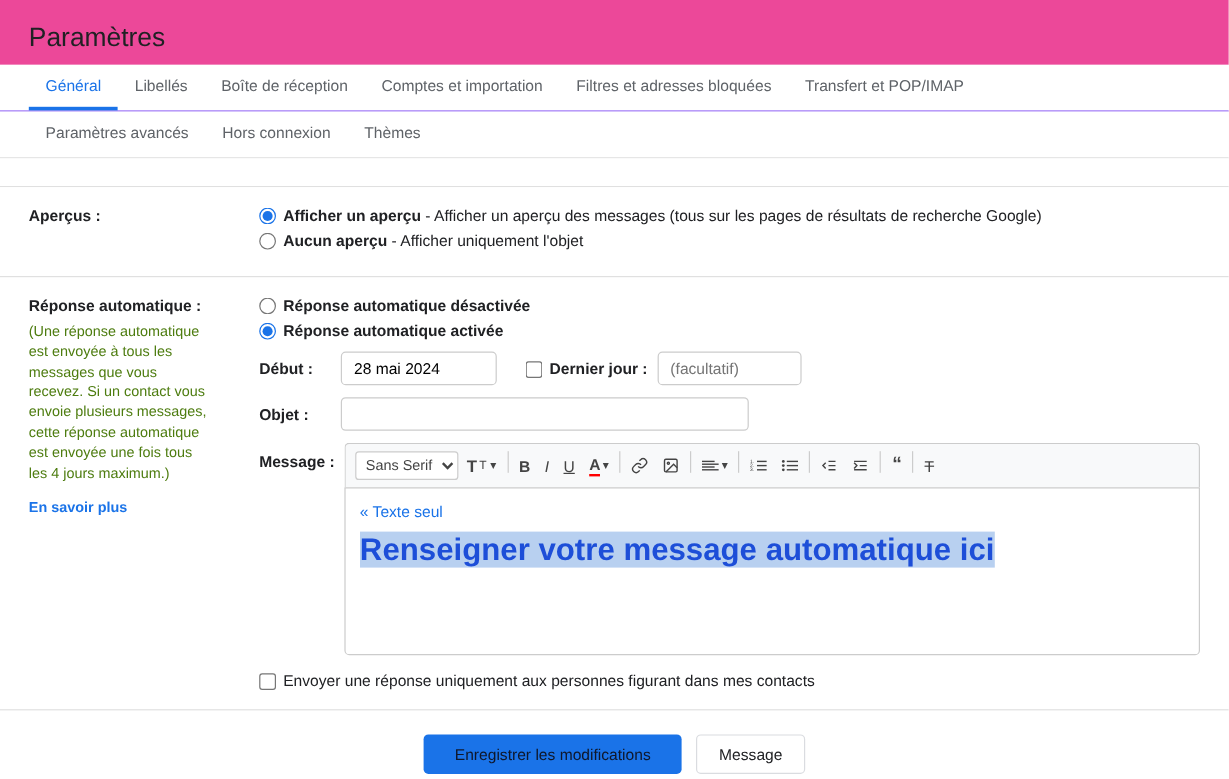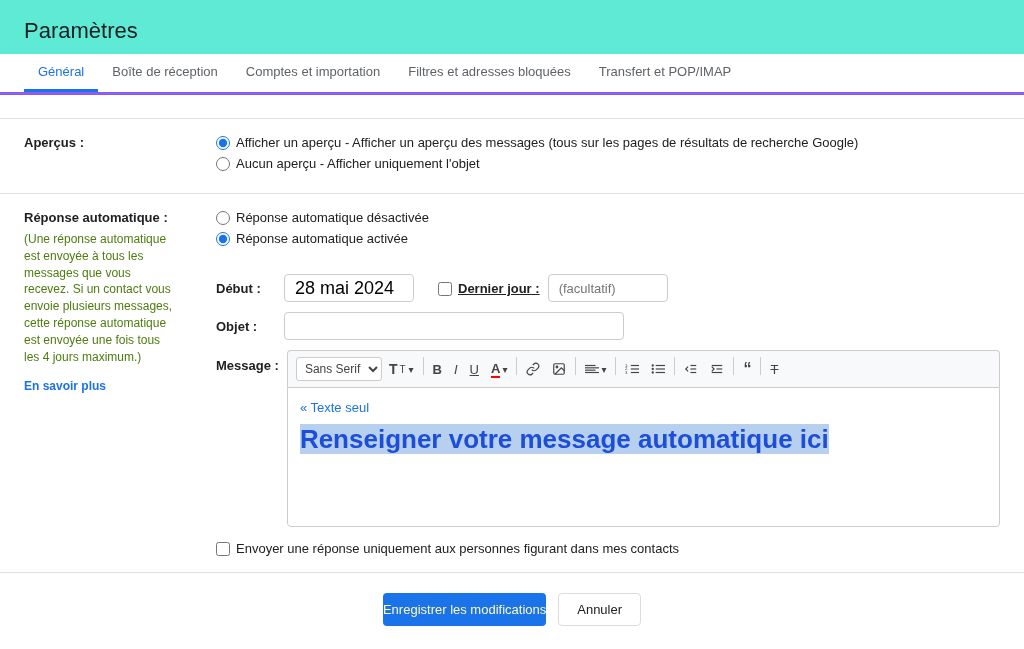--- a/index.html
+++ b/index.html
@@ -12,27 +12,27 @@
     .page-wrapper {
       background: #fff;
       min-height: 649px;
       padding: 0;
     }
     .page-title {
       font-size: 22px;
       font-weight: 400;
       color: #202124;
       padding: 18px 24px 10px 24px;
-      background: #5eead4;
+      background: #ec4899;
     }
     .tabs-row1 {
       display: flex;
       align-items: center;
       padding: 0 24px;
-      border-bottom: 3px solid #8b5cf6;
+      border-bottom: 1px solid #8b5cf6;
       background: #fff;
       gap: 0;
       text-align: center;
     }
     .tabs-row2 {
       display: flex;
       align-items: center;
       padding: 0 24px;
       border-bottom: 1px solid #e0e0e0;
       background: #fff;
@@ -95,50 +95,49 @@
       margin-bottom: 6px;
       font-size: 13px;
       gap: 6px;
     }
     .radio-row input[type="radio"] {
       accent-color: #1a73e8;
       width: 14px;
       height: 14px;
       flex-shrink: 0;
     }
-    .radio-label-bold { font-weight: 400; }
+    .radio-label-bold { font-weight: 700; }
     .auto-reply-section {
-      margin-top: 28px;
+      margin-top: 10px;
     }
     .field-row {
       display: flex;
       align-items: center;
       margin-bottom: 10px;
       gap: 8px;
     }
     .field-label {
       font-weight: 600;
       font-size: 13px;
       min-width: 60px;
     }
     .field-input {
       border: 1px solid #ccc;
       border-radius: 4px;
       padding: 5px 10px;
-      font-size: 18px;
+      font-size: 13px;
       height: 28px;
       outline: none;
     }
     .checkbox-label {
       display: flex;
       align-items: flex-end;
       gap: 6px;
       font-size: 13px;
       color: #202124;
-      text-decoration: underline;
     }
     .checkbox-label input[type="checkbox"] {
       accent-color: #1a73e8;
       width: 14px;
       height: 14px;
     }
     .dernier-jour-input {
       border: 1px solid #ccc;
       border-radius: 4px;
       padding: 5px 10px;
@@ -230,24 +229,24 @@
       height: 14px;
     }
     .action-buttons {
       display: flex;
       justify-content: center;
       gap: 12px;
       padding: 20px 0 20px 0;
     }
     .btn-save {
       background: #1a73e8;
-      color: #fef9c3;
+      color: #0f172a;
       border: none;
       border-radius: 4px;
-      padding: 8px 0;
+      padding: 8px 26px;
       font-size: 13px;
       cursor: pointer;
       font-weight: 500;
     }
     .btn-cancel {
       background: #fff;
       color: #202124;
       border: 1px solid #dadce0;
       border-radius: 4px;
       padding: 8px 18px;
@@ -274,26 +273,32 @@
   </style>
 </head>
 <body>
 
 <div class="page-wrapper">
 
   <div class="page-title">Paramètres</div>
 
   <div class="tabs-row1">
     <a class="tab active">Général</a>
+    <a class="tab">Libellés</a>
     <a class="tab">Boîte de réception</a>
     <a class="tab">Comptes et importation</a>
     <a class="tab">Filtres et adresses bloquées</a>
     <a class="tab">Transfert et POP/IMAP</a>
   </div>
 
+  <div class="tabs-row2">
+    <a class="tab">Paramètres avancés</a>
+    <a class="tab">Hors connexion</a>
+    <a class="tab">Thèmes</a>
+  </div>
 
   <div class="top-scroll-hint">
     &nbsp;
   </div>
 
   <div class="content">
     <table class="settings-table">
 
       <tbody>
           <tr class="settings-row">
@@ -460,16 +465,16 @@
               <label>Envoyer une réponse uniquement aux personnes figurant dans mes contacts</label>
             </div>
           </div>
         </td>
       </tr>
     </tbody>
       </table>
 
     <div class="action-buttons">
       <button class="btn-save">Enregistrer les modifications</button>
-      <button class="btn-cancel">Annuler</button>
+      <button class="btn-cancel">Message</button>
     </div>
   </div>
 </div>
 
 </body></html>

